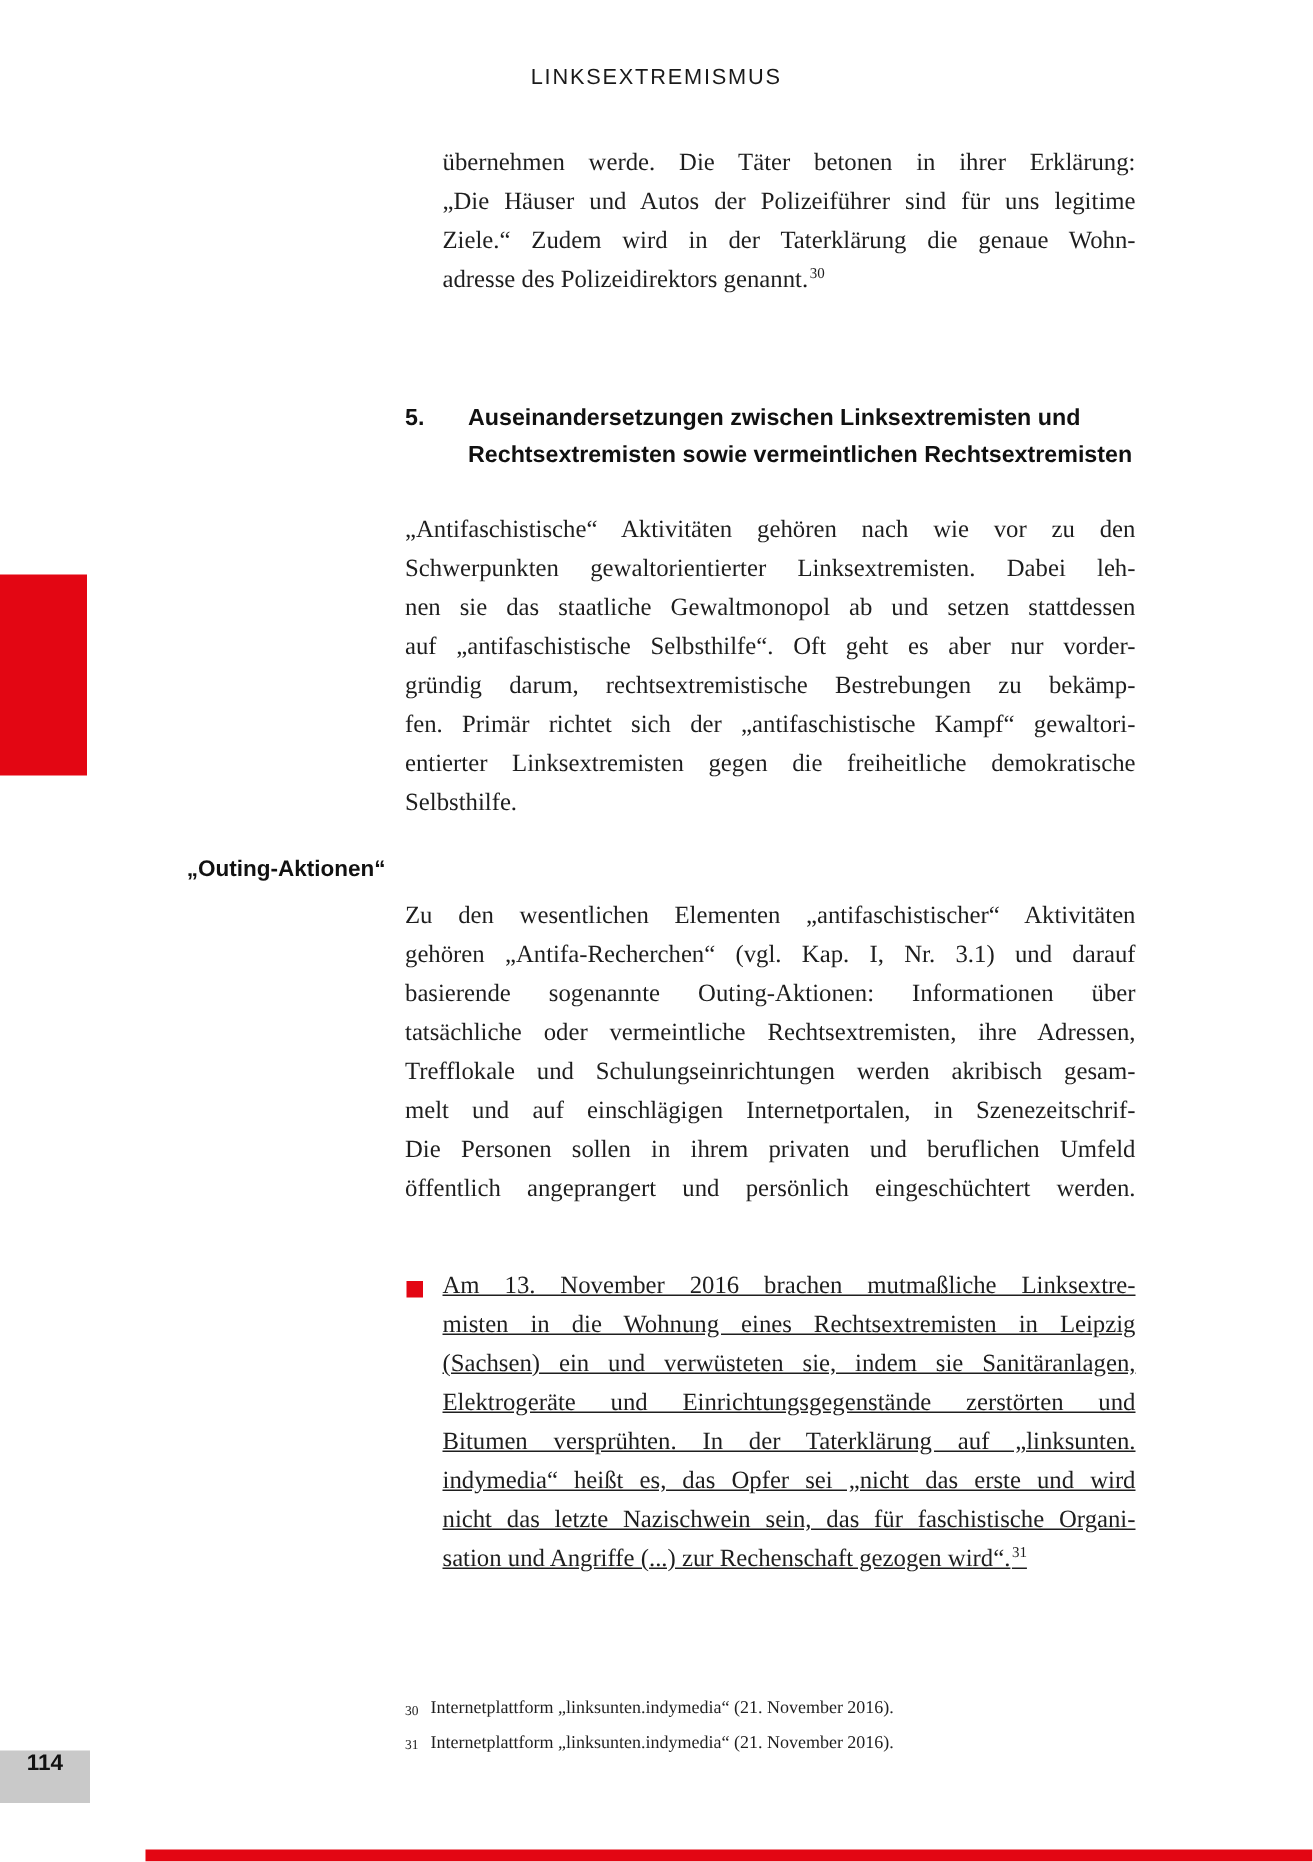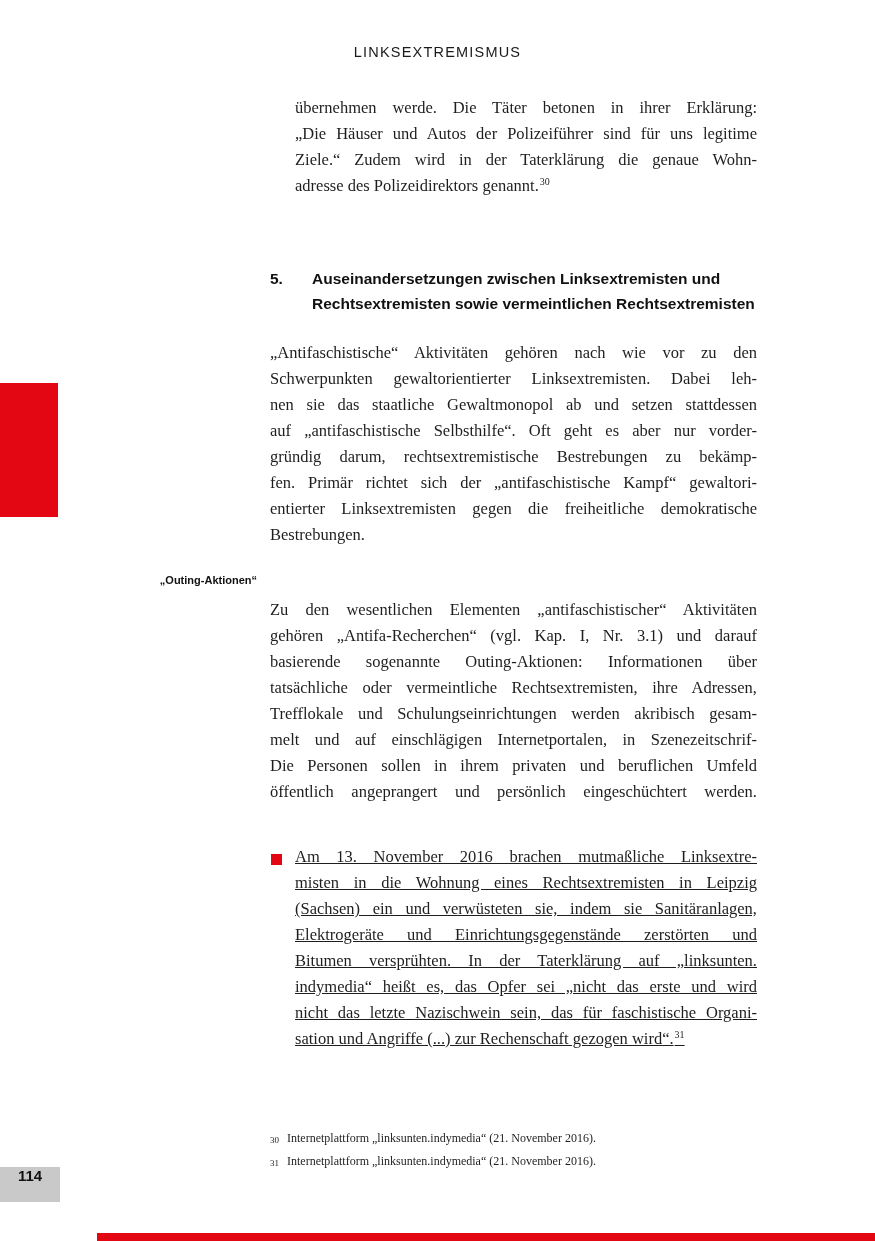--- a/index.html
+++ b/index.html
@@ -45,21 +45,21 @@
     display: flex;
     font-family: "Liberation Sans", sans-serif;
     font-weight: bold; font-size: 15.5px; line-height: 25px;
     color: #111;
   }
   .hnum { width: 42px; flex-shrink: 0; }
   .margin-note {
     position: absolute; left: 0; top: 567px; width: 257px;
     text-align: right;
     font-family: "Liberation Sans", sans-serif;
-    font-weight: bold; font-size: 11px; line-height: 26px;
+    font-weight: bold; font-size: 15px; line-height: 26px;
     color: #111;
   }
   .bullet {
     position: absolute; left: 270px; top: 844px; width: 487px;
     font-size: 16.5px; line-height: 26px;
   }
   .bullet-square {
     position: absolute; left: 1px; top: 10px;
     width: 11px; height: 11px;
     background: var(--accent_red, #e30613);
@@ -118,21 +118,21 @@
     <div>
         <div class="jline">„Antifaschistische“ Aktivitäten gehören nach wie vor zu den</div>
         <div class="jline">Schwerpunkten gewaltorientierter Linksextremisten. Dabei leh-</div>
         <div class="jline">nen sie das staatliche Gewaltmonopol ab und setzen stattdessen</div>
         <div class="jline">auf „antifaschistische Selbsthilfe“. Oft geht es aber nur vorder-</div>
         <div class="jline">gründig darum, rechtsextremistische Bestrebungen zu bekämp-</div>
         <div class="jline">fen. Primär richtet sich der „antifaschistische Kampf“ gewaltori-</div>
         <div class="jline">entierter Linksextremisten gegen die freiheitliche demokratische</div>
       </div>
     <div class="lastline">
-      <span>Bestrebungen.</span>
+      <span>Selbsthilfe.</span>
     </div>
   </div>
 
   <div class="margin-note">„Outing-Aktionen“</div>
 
   <div class="para" id="para3">
     <div>
         <div class="jline">Zu den wesentlichen Elementen „antifaschistischer“ Aktivitäten</div>
         <div class="jline">gehören „Antifa-Recherchen“ (vgl. Kap. I, Nr. 3.1) und darauf</div>
         <div class="jline">basierende sogenannte Outing-Aktionen: Informationen über</div>

